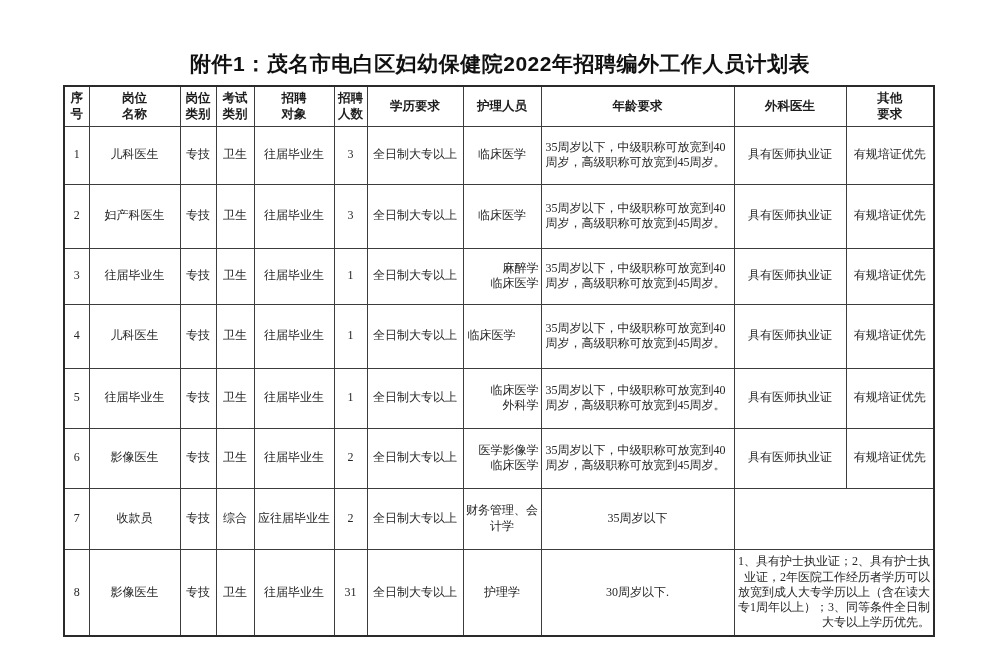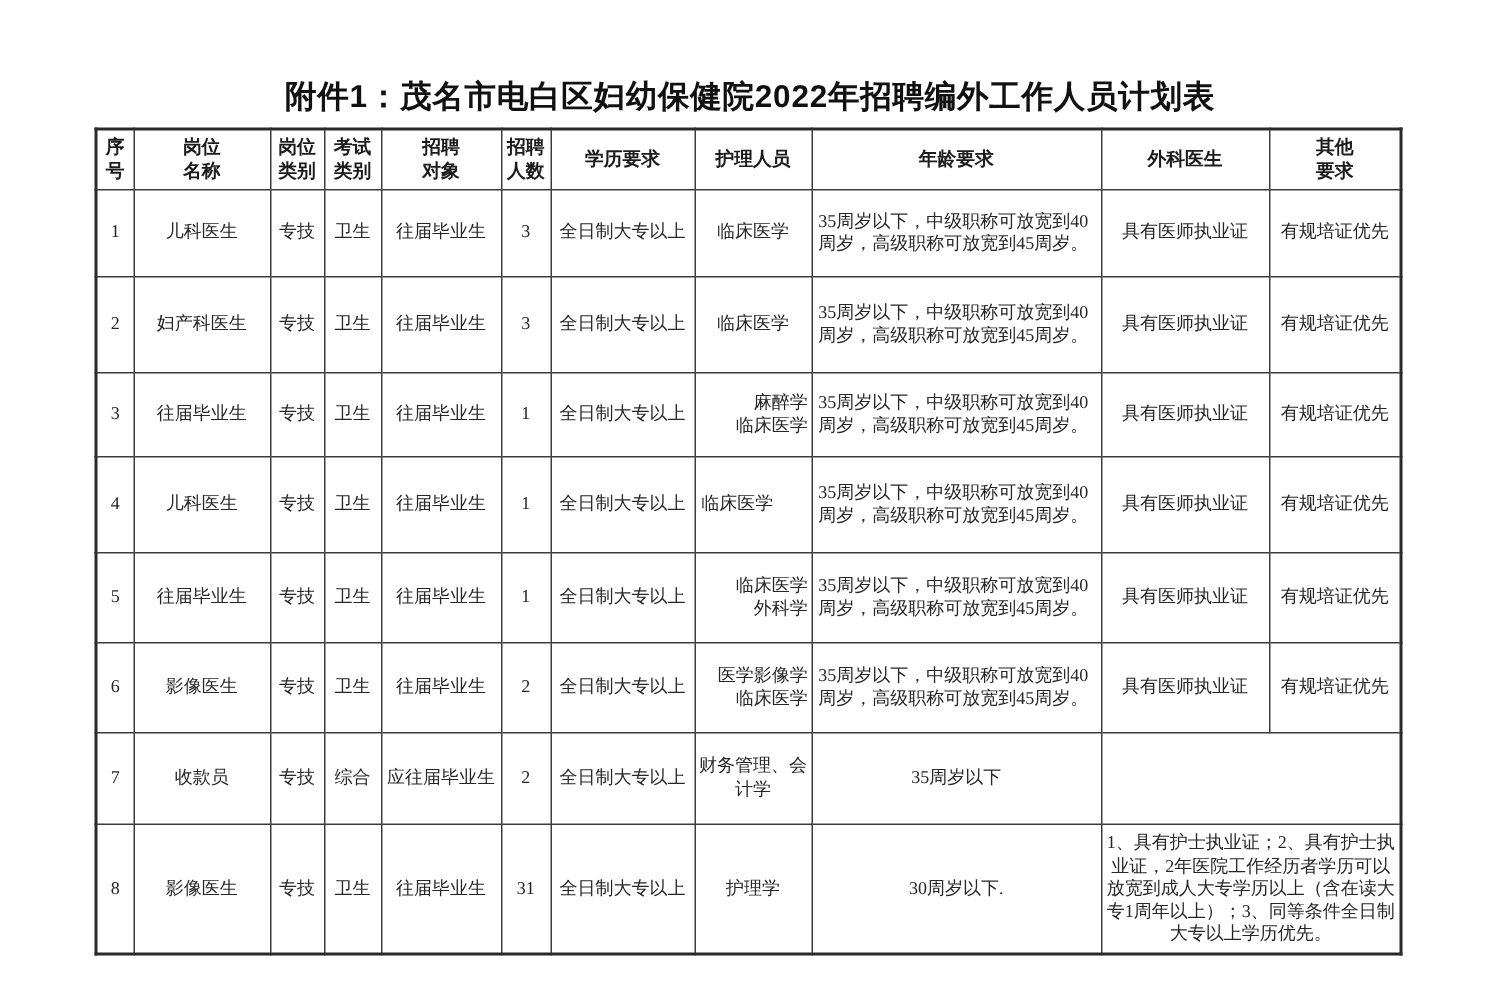--- a/index.html
+++ b/index.html
@@ -56,21 +56,21 @@
   tr.r2 { height: 64px; }
   tr.r3 { height: 56px; }
   tr.r4 { height: 64px; }
   tr.r5 { height: 60px; }
   tr.r6 { height: 60px; }
   tr.r7 { height: 61px; }
   tr.r8 { height: 87px; }
   
   td.lt   { text-align: left; padding: 0 4px; }
   td.pre  { text-align: right; white-space: pre-line; padding: 0 2px; }
-  td.long { text-align: center; padding: 0 3px; line-height: 1.26; }
+  td.long { text-align: right; padding: 0 3px; line-height: 1.26; }
 </style>
 </head>
 <body>
 
 <div class="page">
 
   <div class="title">附件1：茂名市电白区妇幼保健院2022年招聘编外工作人员计划表</div>
 
   <table class="plan-table">
     <colgroup>

